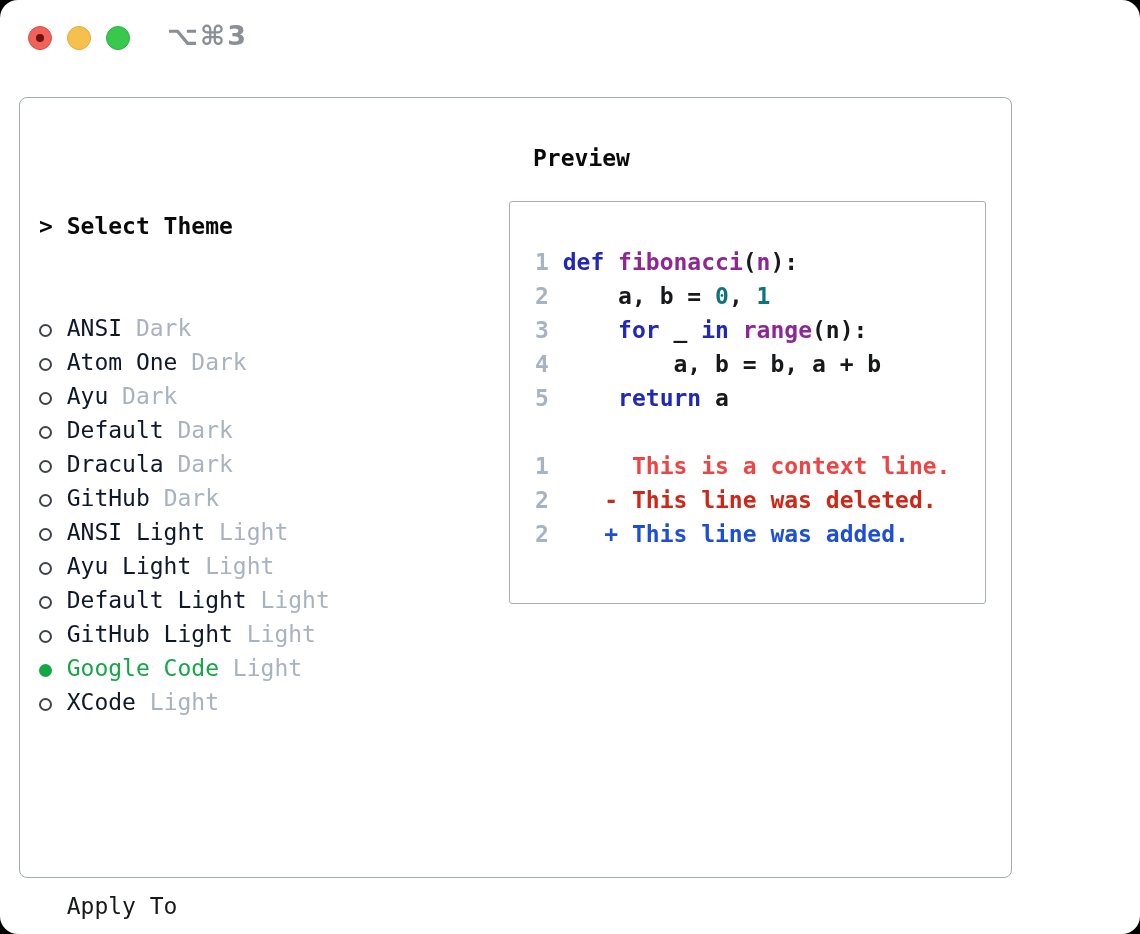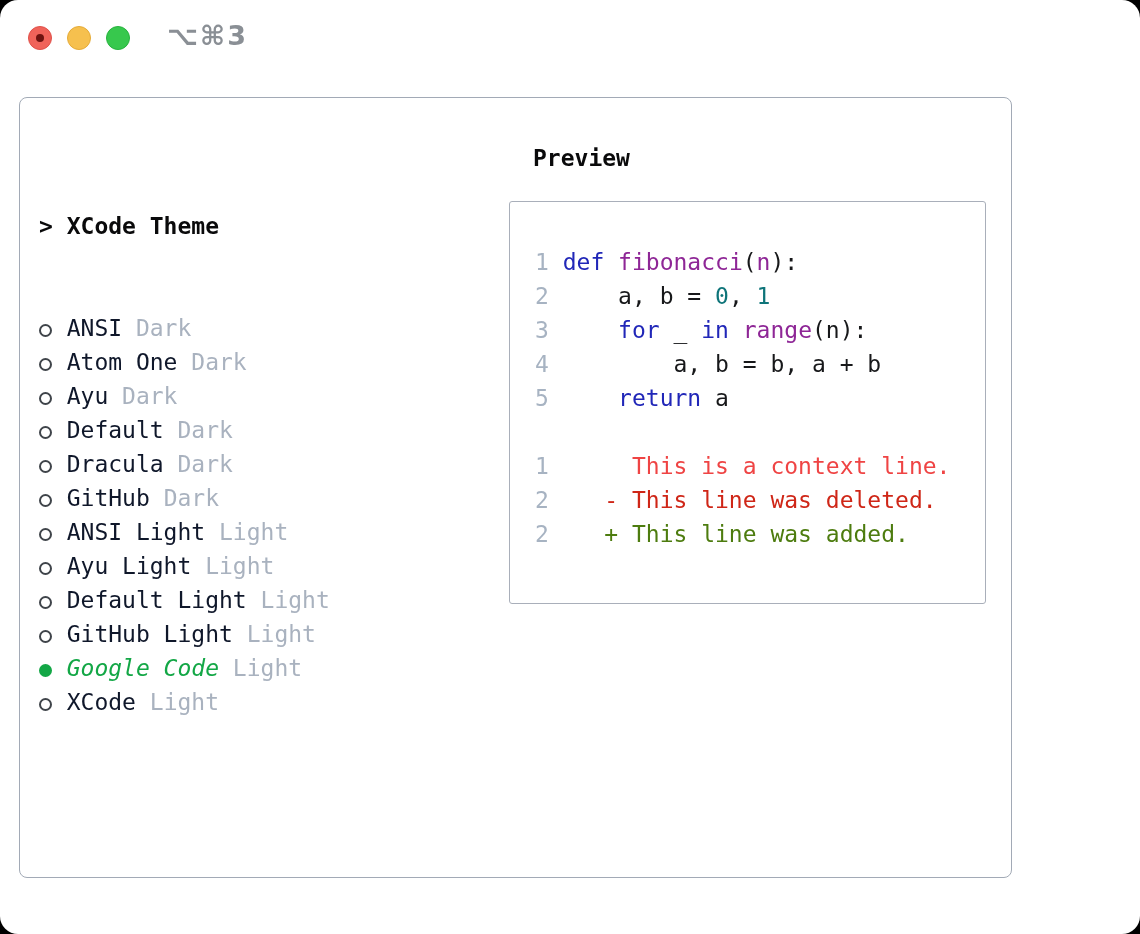--- a/index.html
+++ b/index.html
@@ -36,60 +36,61 @@
   .prompt,.pad2{display:inline-block; width:2ch;}
   .prompt{font-weight:700; color:#0a0a0b;}
   .header-text{font-weight:700; color:#0a0a0b;}
   .marker{display:inline-block; width:2ch;}
   .marker::after{
     content:""; display:inline-block; width:13px; height:13px; box-sizing:border-box;
     border:2px solid #3f444a; border-radius:50%; vertical-align:-1px; background:transparent;
   }
   .item .name{color:#0f172a;}
   .item .tag{color:#a9b2bf; padding-left:1ch;text-align:center;}
-  .item.selected .name{color:#13a746;font-style:italic;}
+  .item.selected .name{color:#13a746;}
   .item.selected .marker::after{border-color:#13a746; background:#13a746;}
   .apply-header span.header2{color:#17181a;}
   
   .preview-title{position:absolute; left:481px; top:43px; font-weight:700; color:#0a0a0b;margin-left:32px;}
   .preview-box{
     position:absolute; left:489px; top:103px; width:477px; height:403px;
     border:1.5px solid #a9afba; border-radius:3px; box-sizing:border-box; background:#fff;
     overflow:hidden;
   }
-  .code{position:absolute; left:25px; top:43px;}
+  .code{position:absolute; left:25px; top:43px;font-weight:bold;}
   .lineno{color:#a7b3c2;}
   .tk-plain{color:#17181a;}
   .tk-kw{color:#2127b8;}
   .tk-fn{color:#8e2696;}
   .tk-num{color:#0e7479;}
   .tk-ctx{color:#ef4444;}
   .tk-del{color:#cf2617;text-align:center;}
-  .tk-add{color:#4d7c0f;}
+  .tk-add{color:#1d4ed8;}
 </style>
 </head>
 <body>
 
 <div class="screen">
 
   <div class="titlebar">
     <div class="lights">
       <div class="light red"></div>
       <div class="light yellow"></div>
       <div class="light green"></div>
     </div>
     <div class="window-title">⌥⌘3</div>
   </div>
 
   <div class="panel">
 
     <div class="left-col mono">
-      <div class="line"><span class="prompt">&gt;</span><span class="header-text">XCode Theme</span></div>
+      <div class="line"><span class="prompt">&gt;</span><span class="header-text">Select Theme</span></div>
       <div><div class="line item"><span class="marker"></span><span class="name">ANSI</span><span class="tag">Dark</span></div><div class="line item"><span class="marker"></span><span class="name">Atom One</span><span class="tag">Dark</span></div><div class="line item"><span class="marker"></span><span class="name">Ayu</span><span class="tag">Dark</span></div><div class="line item"><span class="marker"></span><span class="name">Default</span><span class="tag">Dark</span></div><div class="line item"><span class="marker"></span><span class="name">Dracula</span><span class="tag">Dark</span></div><div class="line item"><span class="marker"></span><span class="name">GitHub</span><span class="tag">Dark</span></div><div class="line item"><span class="marker"></span><span class="name">ANSI Light</span><span class="tag">Light</span></div><div class="line item"><span class="marker"></span><span class="name">Ayu Light</span><span class="tag">Light</span></div><div class="line item"><span class="marker"></span><span class="name">Default Light</span><span class="tag">Light</span></div><div class="line item"><span class="marker"></span><span class="name">GitHub Light</span><span class="tag">Light</span></div><div class="line item selected"><span class="marker"></span><span class="name">Google Code</span><span class="tag">Light</span></div><div class="line item"><span class="marker"></span><span class="name">XCode</span><span class="tag">Light</span></div></div>
       <div class="line"> </div>
+      <div class="line apply-header"><span class="pad2"></span><span class="header2">Apply To</span></div>
       
       
       
     </div>
 
     <div class="preview-title mono">Preview</div>
 
     <div class="preview-box">
       <div class="code mono"><div class="line pline"><span class="lineno">1 </span><span class="tk-kw">def</span><span class="tk-plain"> </span><span class="tk-fn">fibonacci</span><span class="tk-plain">(</span><span class="tk-fn">n</span><span class="tk-plain">):</span></div><div class="line pline"><span class="lineno">2 </span><span class="tk-plain">    a, b = </span><span class="tk-num">0</span><span class="tk-plain">, </span><span class="tk-num">1</span></div><div class="line pline"><span class="lineno">3 </span><span class="tk-plain">    </span><span class="tk-kw">for</span><span class="tk-plain"> _ </span><span class="tk-kw">in</span><span class="tk-plain"> </span><span class="tk-fn">range</span><span class="tk-plain">(n):</span></div><div class="line pline"><span class="lineno">4 </span><span class="tk-plain">        a, b = b, a + b</span></div><div class="line pline"><span class="lineno">5 </span><span class="tk-plain">    </span><span class="tk-kw">return</span><span class="tk-plain"> a</span></div><div class="line pline"><span class="lineno">  </span></div><div class="line pline"><span class="lineno">1 </span><span class="tk-ctx">     This is a context line.</span></div><div class="line pline"><span class="lineno">2 </span><span class="tk-del">   - This line was deleted.</span></div><div class="line pline"><span class="lineno">2 </span><span class="tk-add">   + This line was added.</span></div></div>
     </div>

